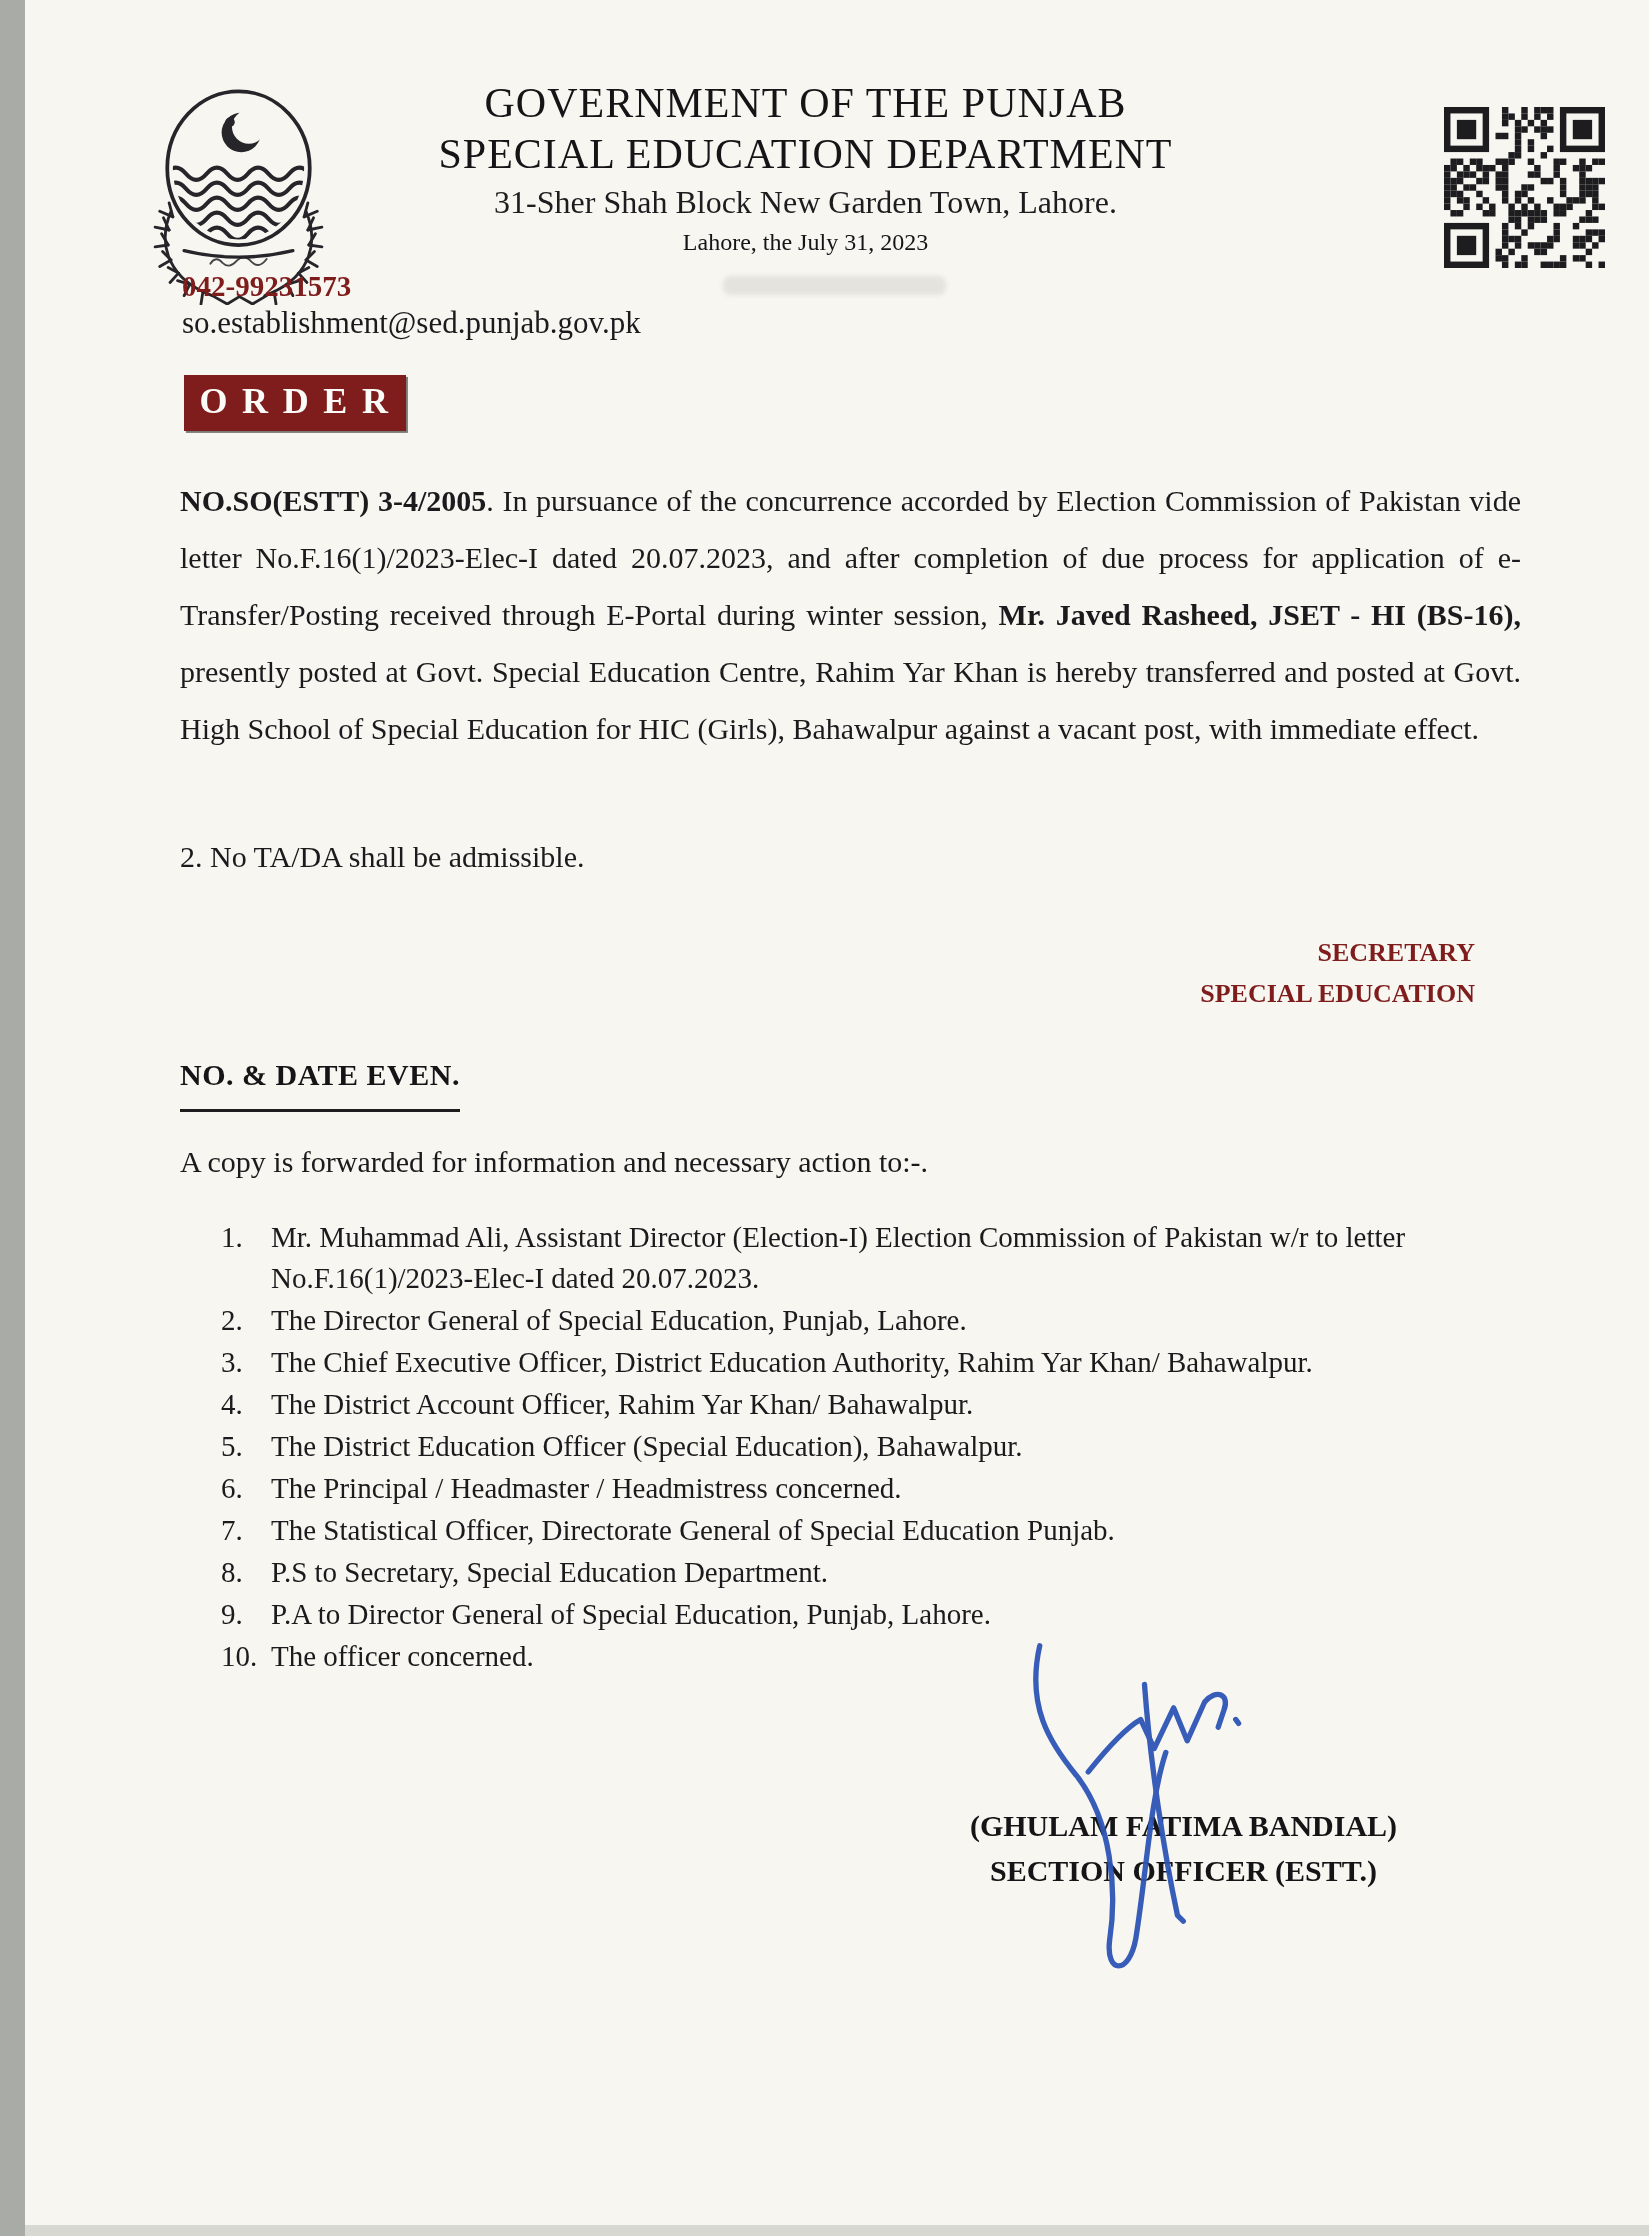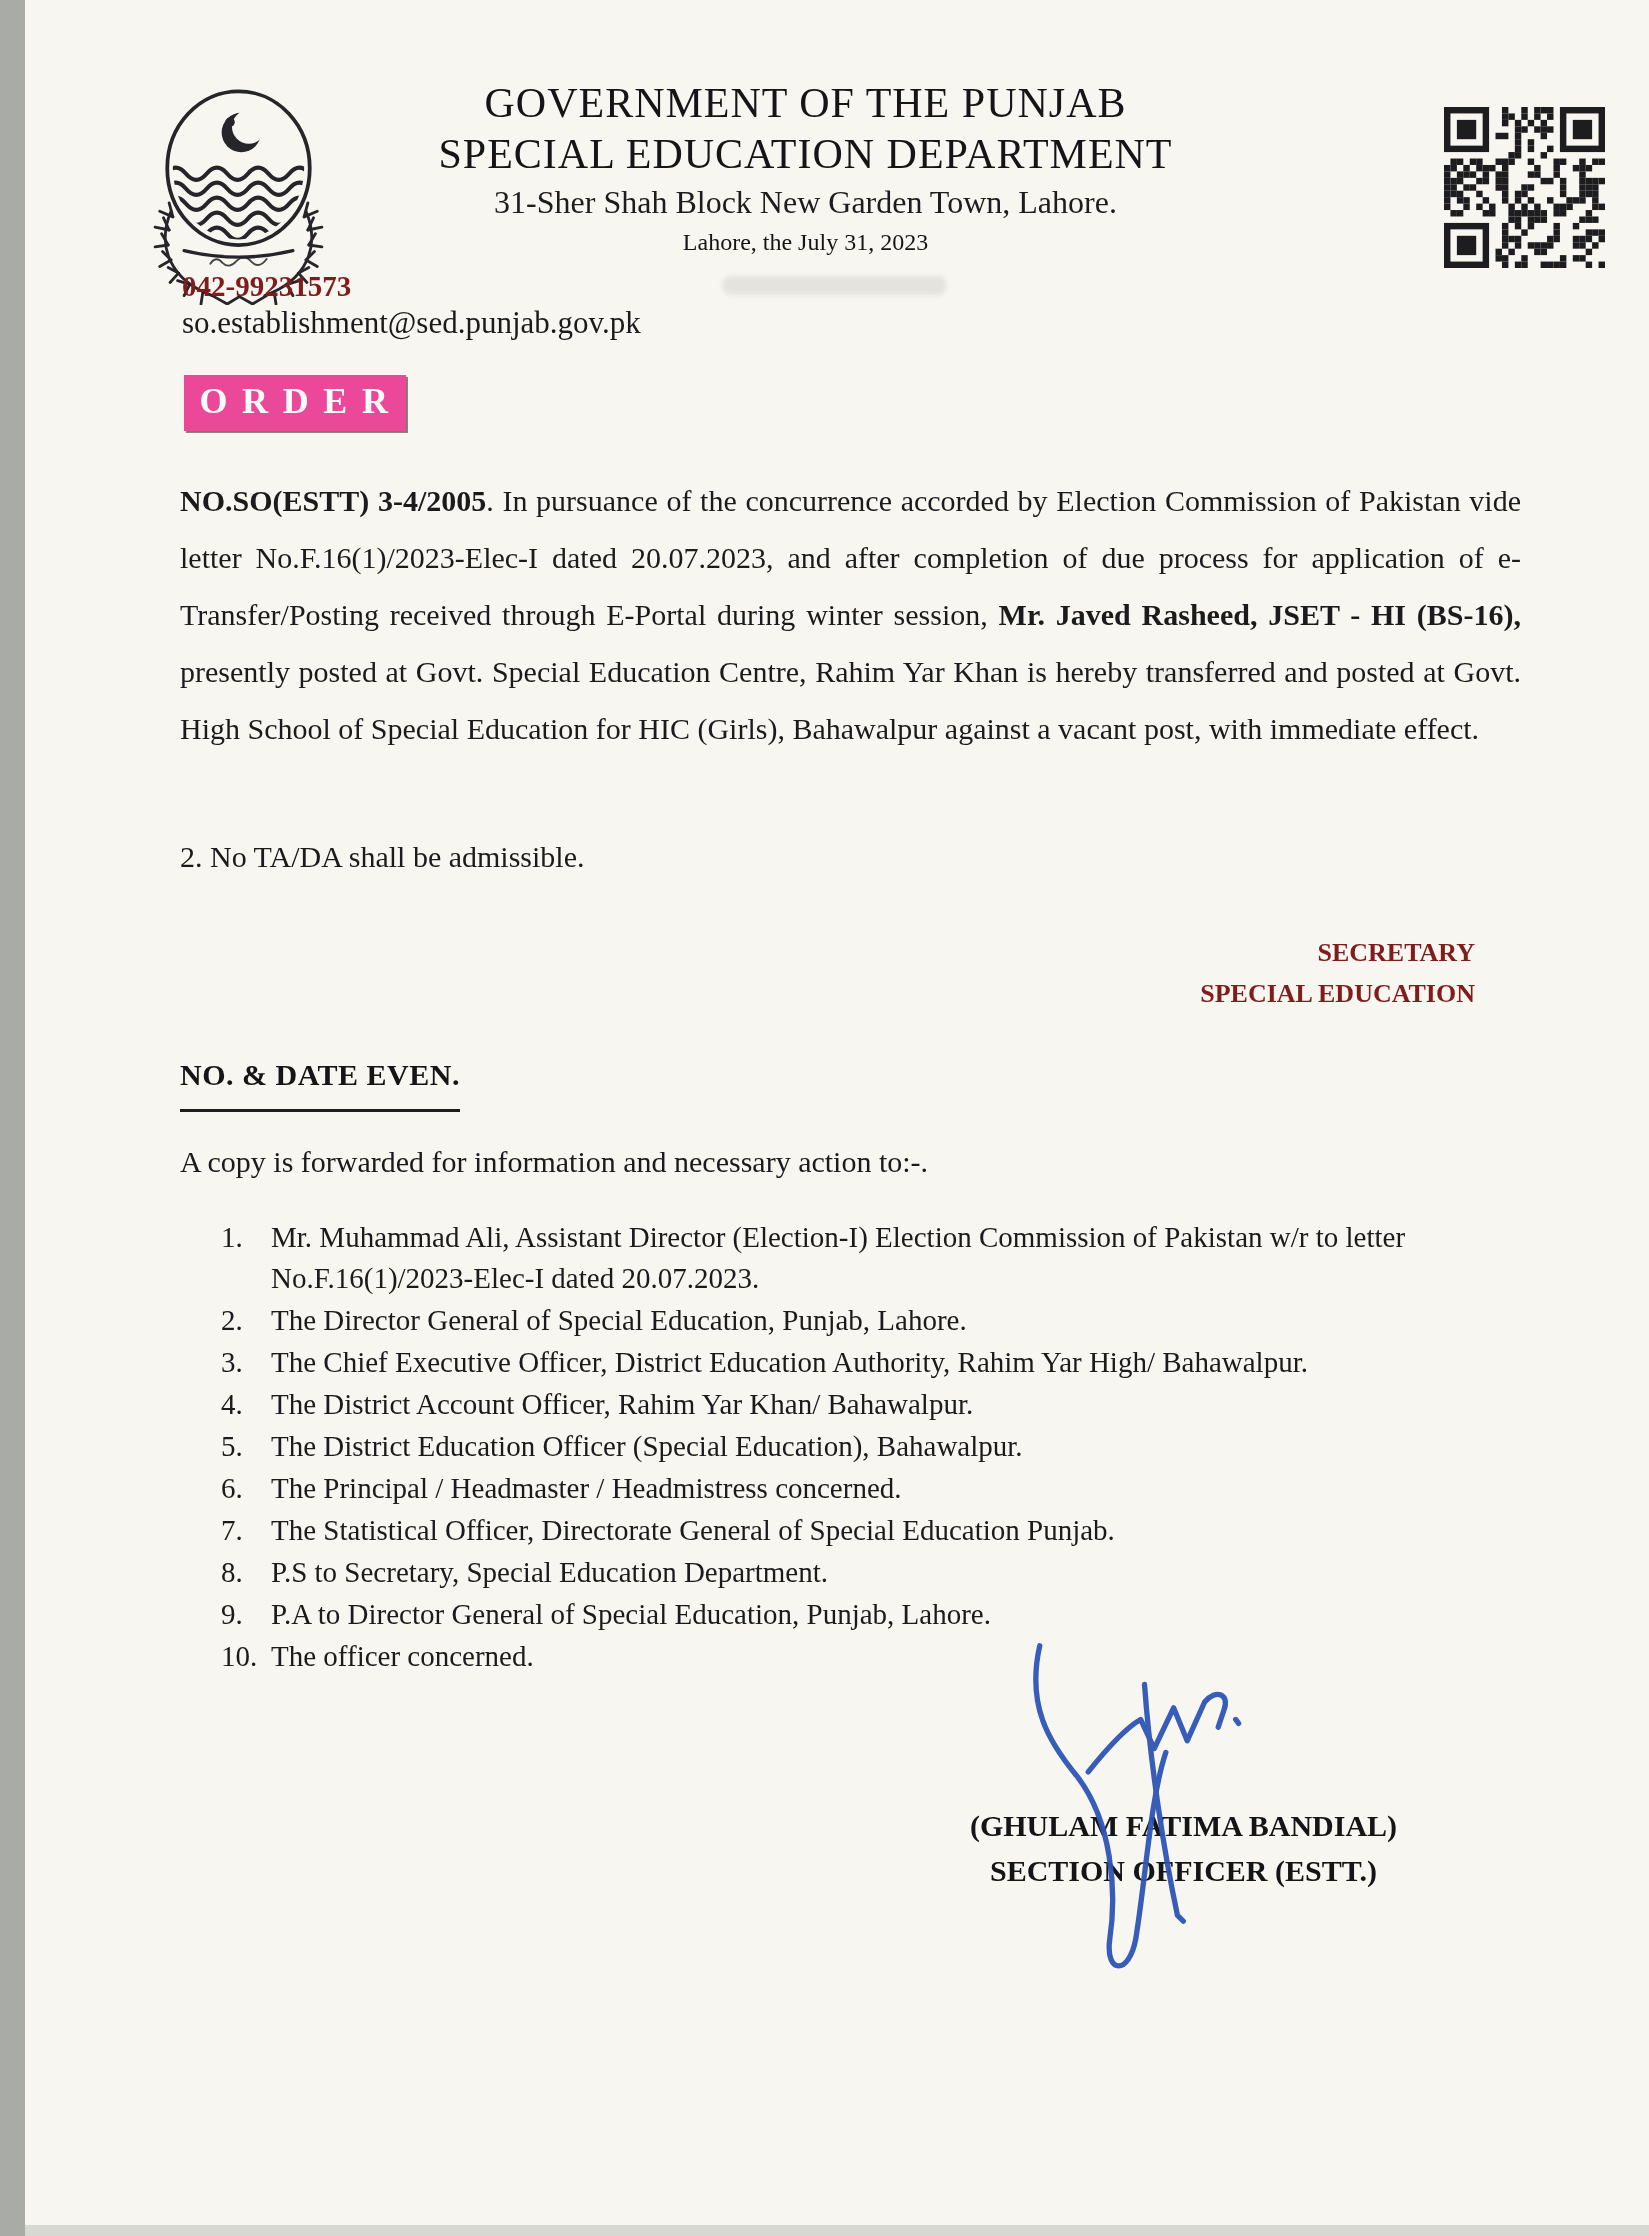--- a/index.html
+++ b/index.html
@@ -20,21 +20,21 @@
   .head-block{left:388px;top:78px;width:835px;text-align:center;}
   .h-title{font-size:42px;line-height:51px;letter-spacing:1px;color:#151517;}
   .h-addr{font-size:32px;line-height:45px;color:#1d1d1f;}
   .h-date{font-size:24px;line-height:35px;font-weight:normal;color:#151517;}
   .qr-svg{left:1444px;top:107px;width:161px;height:161px;}
   .phone{left:182px;top:270px;font-size:29px;font-weight:bold;color:#7f1d1d;}
   .email{left:182px;top:305px;font-size:31px;text-underline-offset:5.8px;color:#1b1b1d;}
 
   
   .order-box{
-    left:184px;top:375px;display:inline-block;background:#ec4899;color:#fbfbf8;
+    left:184px;top:375px;display:inline-block;background:#7f1d1d;color:#fbfbf8;
     font-size:36px;font-weight:bold;letter-spacing:14.6px;
     padding:4.9px 3.9px 8.7px 15.5px;box-shadow:1.9px 1.9px 0 rgba(20,20,20,.55);
   }
 
   
   .para{left:180px;top:472px;width:1341px;font-size:30px;line-height:57px;text-align:justify;margin:0;}
   .para2{left:180px;top:840px;font-size:30px;}
   .secretary{left:990px;top:932px;width:485px;text-align:right;font-weight:bold;font-size:26px;line-height:41px;color:#7f1d1d;}
   .nodate{left:180px;top:1058px;font-size:30px;font-weight:bold;letter-spacing:0.5px;border-bottom:3.9px solid #1d1d1f;padding-bottom:17px;color:#151517;}
   .intro{left:180px;top:1145px;font-size:30px;}
@@ -345,21 +345,21 @@
   <div class="li">
       <span class="num">1.</span>
       <span class="txt">Mr. Muhammad Ali, Assistant Director (Election-I) Election Commission of Pakistan w/r to letter No.F.16(1)/2023-Elec-I dated 20.07.2023.</span>
     </div>
   <div class="li">
       <span class="num">2.</span>
       <span class="txt">The Director General of Special Education, Punjab, Lahore.</span>
     </div>
   <div class="li">
       <span class="num">3.</span>
-      <span class="txt">The Chief Executive Officer, District Education Authority, Rahim Yar High/ Bahawalpur.</span>
+      <span class="txt">The Chief Executive Officer, District Education Authority, Rahim Yar Khan/ Bahawalpur.</span>
     </div>
   <div class="li">
       <span class="num">4.</span>
       <span class="txt">The District Account Officer, Rahim Yar Khan/ Bahawalpur.</span>
     </div>
   <div class="li">
       <span class="num">5.</span>
       <span class="txt">The District Education Officer (Special Education), Bahawalpur.</span>
     </div>
   <div class="li">

